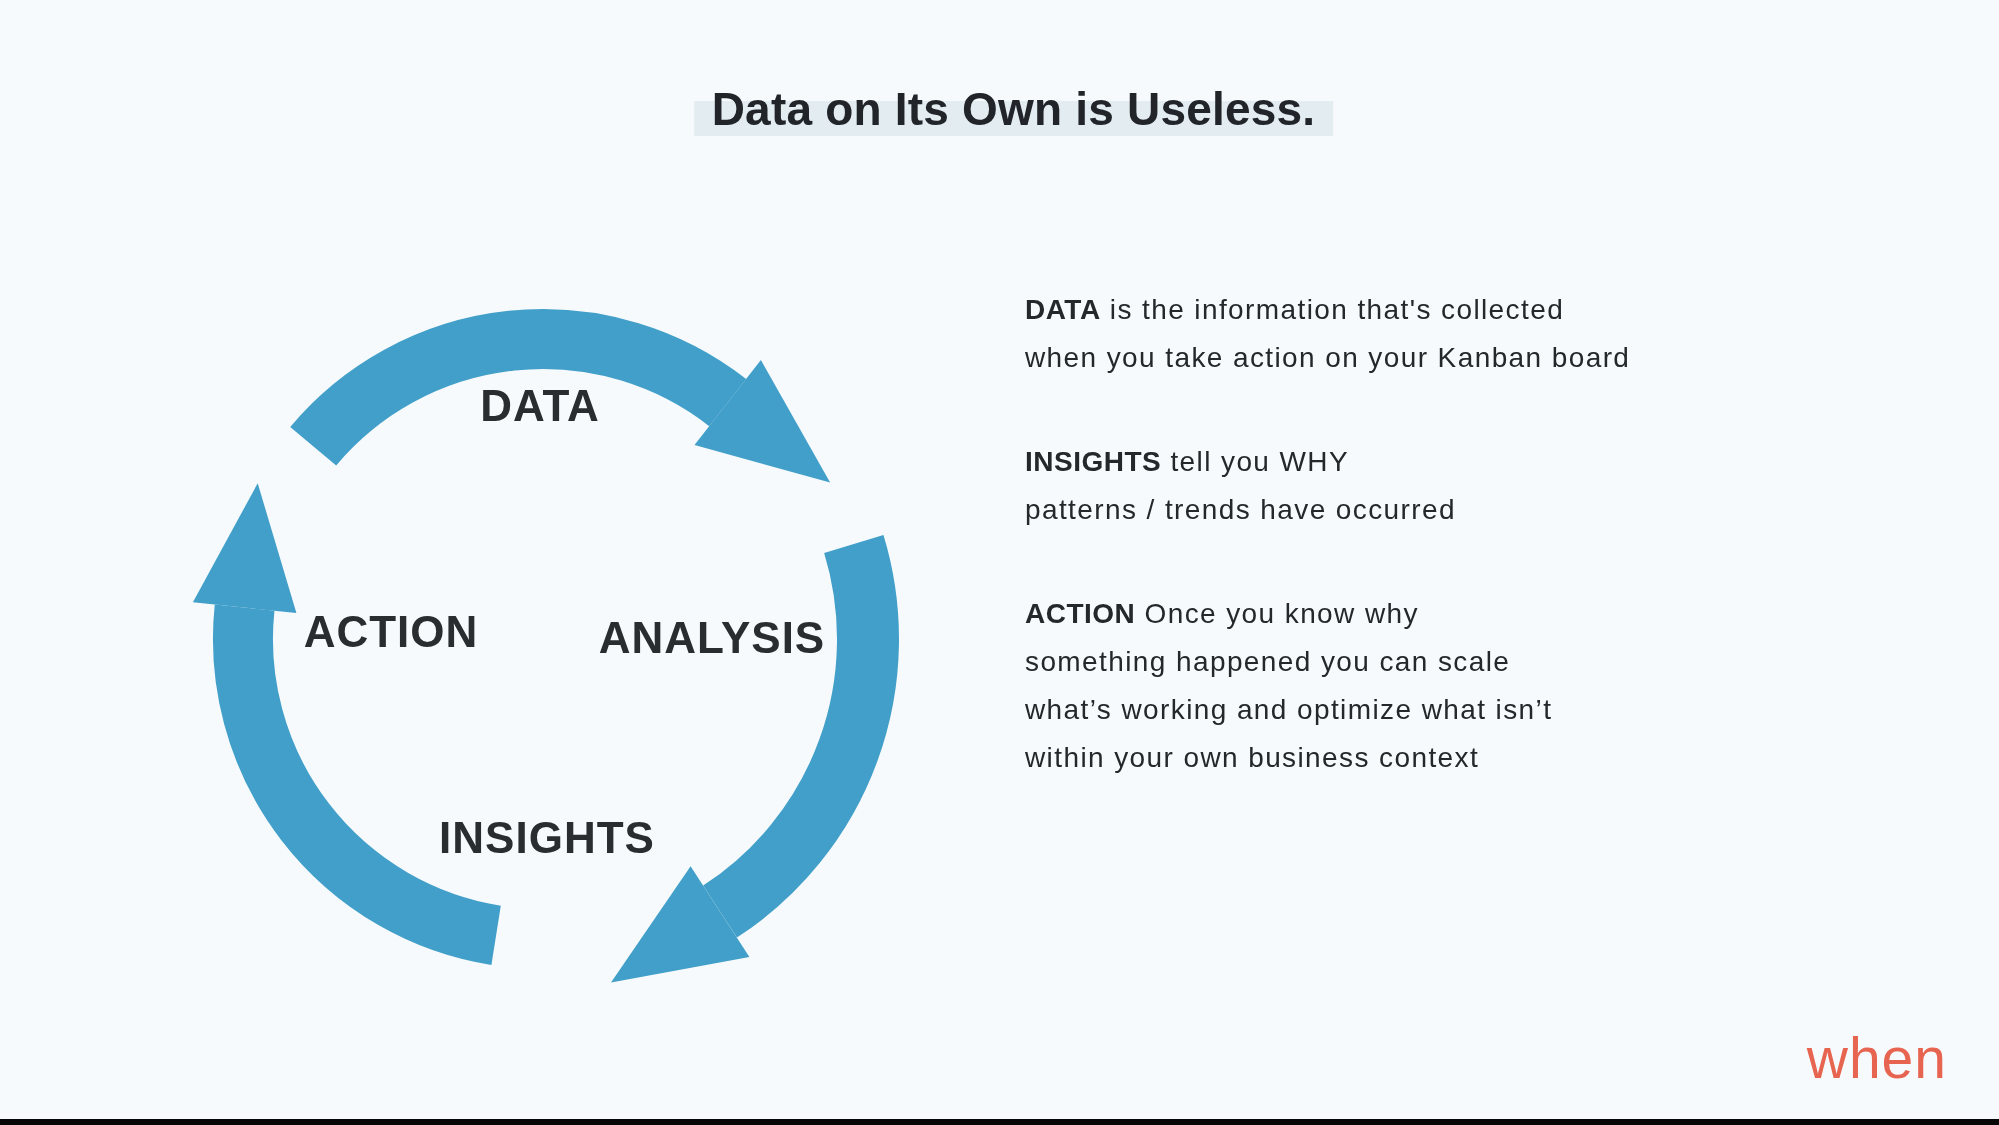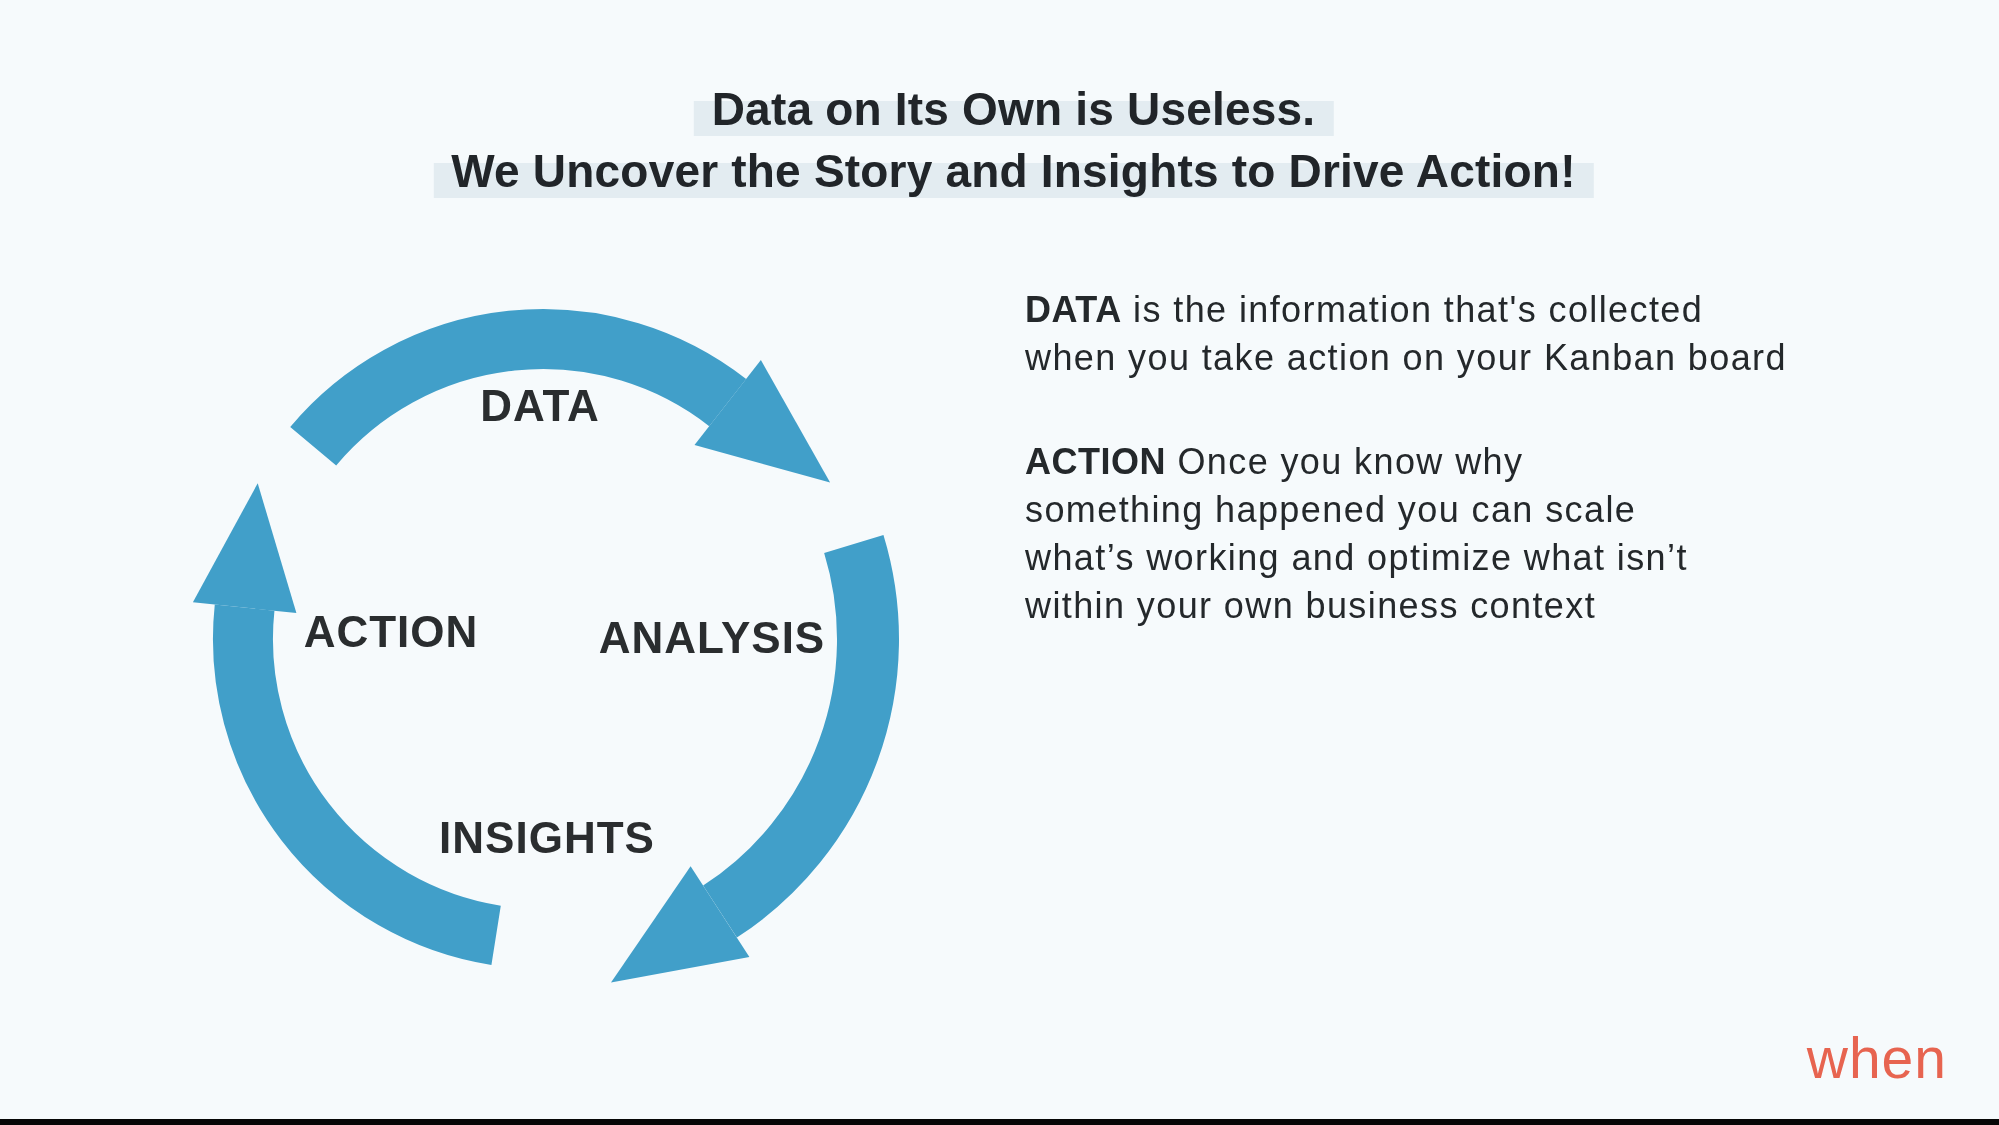--- a/index.html
+++ b/index.html
@@ -60,21 +60,21 @@
 
   
   .explanations {
     position: absolute;
     left: 1025px;
     top: 286px;
     width: 960px;
   }
   .explanations p {
     margin: 0 0 56px 0;
-    font-size: 36px;
+    font-size: 28px;
     line-height: 48px;
     letter-spacing: 1.4px;
     color: #24282B;
     white-space: nowrap;
   }
   .explanations b {
     font-weight: 700;
     letter-spacing: 0.5px;
   }
 
@@ -97,39 +97,39 @@
     background: #060606;
   }
 </style>
 </head>
 <body>
 
 <div class="page">
 
   <div class="title-block">
     <span class="title-line">Data on Its Own is Useless.</span><br>
-    <span class="title-line">We Uncover the Story and Insights to Drive Action!</span>
   </div>
 
   <div class="diagram">
     <svg id="cycle-svg" width="730" height="720" viewBox="0 0 730 720">
         <path d="M 130.2 167.2 A 300 300 0 0 1 544.7 123.6" fill="none" stroke="#419FC9" stroke-width="60"></path>
         <polygon points="577.9,81.0 647.1,203.6 511.5,166.1" fill="#419FC9"></polygon>
         <path d="M 670.8 265.0 A 325 325 0 0 1 537.0 632.6" fill="none" stroke="#419FC9" stroke-width="62"></path>
         <polygon points="566.4,677.9 428.0,703.4 507.6,587.3" fill="#419FC9"></polygon>
         <path d="M 313.1 656.3 A 300 300 0 0 1 61.6 328.6" fill="none" stroke="#419FC9" stroke-width="60"></path>
         <polygon points="9.9,323.2 74.7,204.3 113.4,334.1" fill="#419FC9"></polygon>
       </svg>
     <div class="cycle-label lbl-data">DATA</div>
     <div class="cycle-label lbl-analysis">ANALYSIS</div>
     <div class="cycle-label lbl-insights">INSIGHTS</div>
     <div class="cycle-label lbl-action">ACTION</div>
   </div>
 
   <div class="explanations">
       <p><b>DATA</b> is the information that's collected<br>when you take action on your Kanban board</p>
+      <p><b>INSIGHTS</b> tell you WHY<br>patterns / trends have occurred</p>
       <p><b>ACTION</b> Once you know why<br>something happened you can scale<br>what’s working and optimize what isn’t<br>within your own business context</p>
     </div>
 
   <div class="logo">when</div>
 
   <div class="bottom-bar"></div>
 </div>
 
 </body></html>

